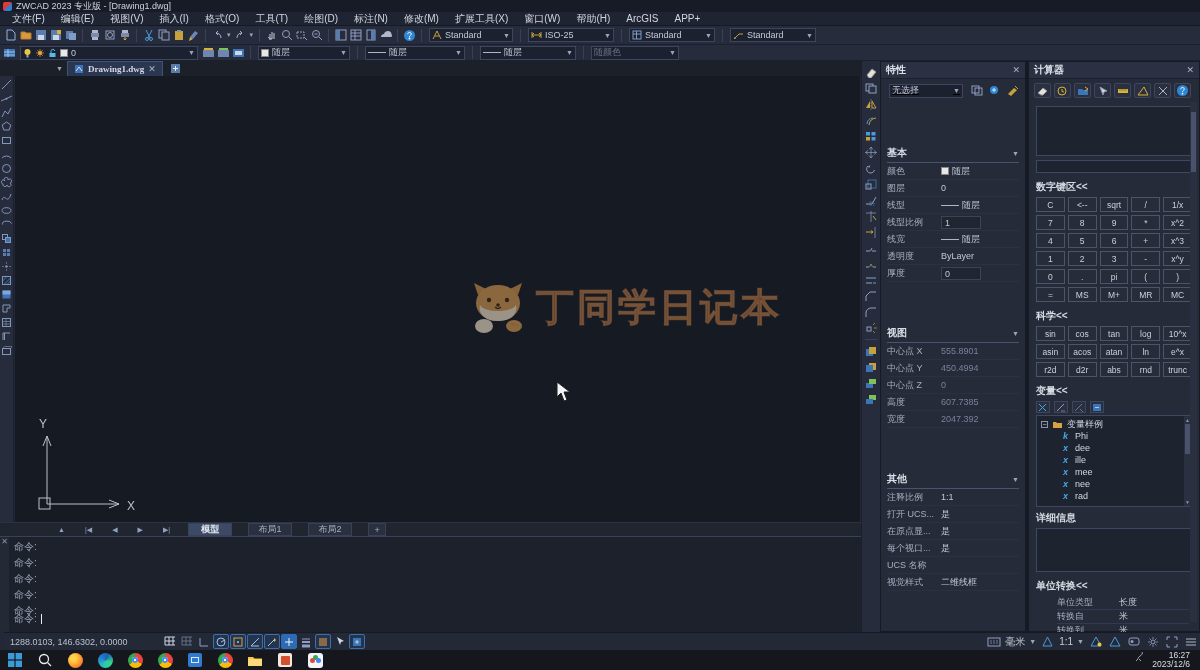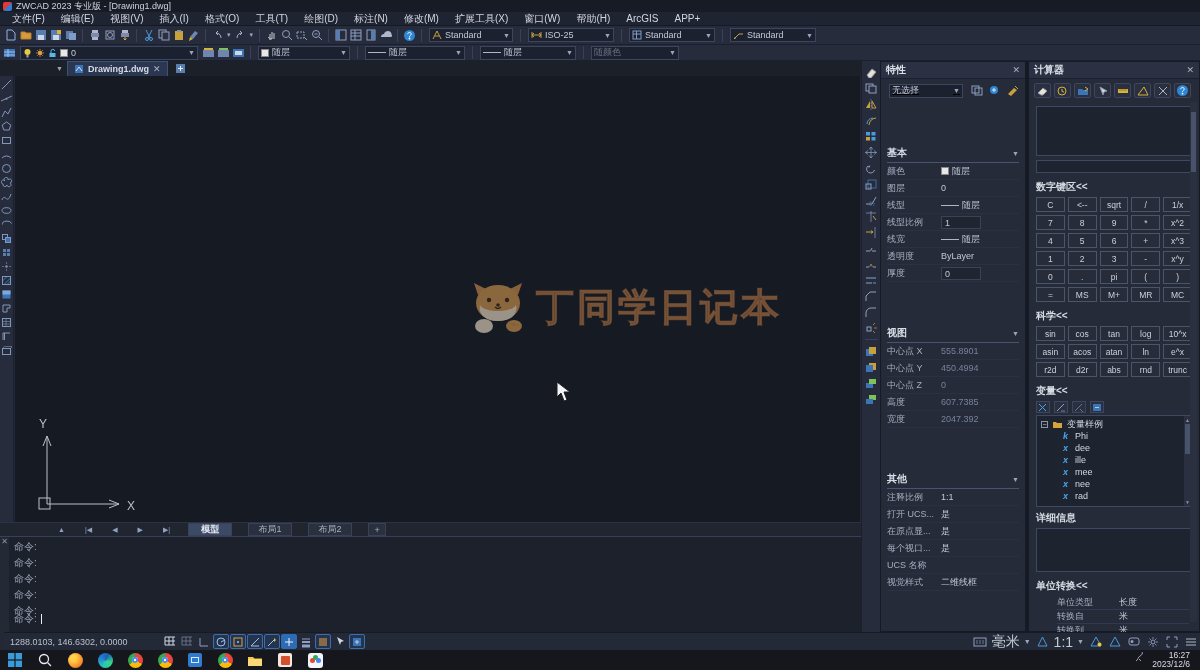--- a/index.html
+++ b/index.html
@@ -34,21 +34,21 @@
   .combo .val { flex:1; white-space:nowrap; overflow:hidden; }
   .combo .car { font-size:7px; color:#9aa5bd; }
   .combo.dis .val { color:#6b7386; }
   .swatchw { width:8px; height:8px; background:#e8e8e8; border:1px solid #888; display:inline-block; }
   .lineg { width:18px; height:1px; background:#aeb6c6; display:inline-block; }
 
   
   .doctabs { left:0; top:61px; width:1200px; height:15px; background:#1b2029; display:flex; align-items:center; }
   .doctabs .dar { color:#9aa5bd; font-size:7px; margin:0 4px 0 56px; }
   .dtab { display:flex; align-items:center; gap:4px; background:#2b3750; border:1px solid #3c5378;
-    border-bottom:none; height:14px; padding:7px 6px; }
+    border-bottom:none; height:14px; padding:7px 6px;font-family:Liberation Serif, serif; }
   .dtab .lab { font-size:9px; color:#d6dae4; font-weight:bold; }
   .dtab .x { font-size:9px; color:#aab2c2; }
   .newdoc { margin-left:6px; }
 
   
   .lefttb { left:0; top:76px; width:14px; height:464px; background:#262c3b; border-right:1px solid #1b2030;
     display:flex; flex-direction:column; align-items:center; padding-top:2px; gap:1px; }
   .lefttb .tic { width:13px; height:13px; color:#8296ba; }
 
   
@@ -79,21 +79,21 @@
 
   
   .statusbar { left:4px; top:632px; width:1200px; height:18px; background:#232936; display:flex; align-items:center;
     border-top:1px solid #161a24; }
   .coords { font-size:9px; color:#b9c0cc; padding-left:6px; width:158px; }
   .sic { width:16px; height:15px; display:inline-flex; align-items:center; justify-content:center;
     color:#8fa0c2; margin-right:1px; border:1px solid transparent; border-radius:2px; }
   .sic.on { border-color:#3e6ea8; background:#25344e; color:#b8c6dc; }
   .sic.hot { background:#2d6cb5; color:#eef3f8; border-color:#2d6cb5; }
   .rightstat { margin-left:auto; display:flex; align-items:center; gap:4px; padding-right:6px; }
-  .rightstat .txt { font-size:14px; color:#c6ccd6; }
+  .rightstat .txt { font-size:10px; color:#c6ccd6; }
   .rightstat .car { font-size:7px; color:#9aa5bd; }
 
   
   .taskbar { left:0; top:650px; width:1200px; height:20px; background:#15171d; display:flex; align-items:center; }
   .tkic { width:30px; height:20px; display:flex; align-items:center; justify-content:center; flex:0 0 auto; }
   .tray { margin-left:auto; display:flex; align-items:flex-start; gap:8px; padding-right:10px; }
   .tray .dt { display:flex; flex-direction:column; align-items:flex-end; }
   .tray .dt span { font-size:8.5px; color:#d8dce4; line-height:9px; }
 
   

